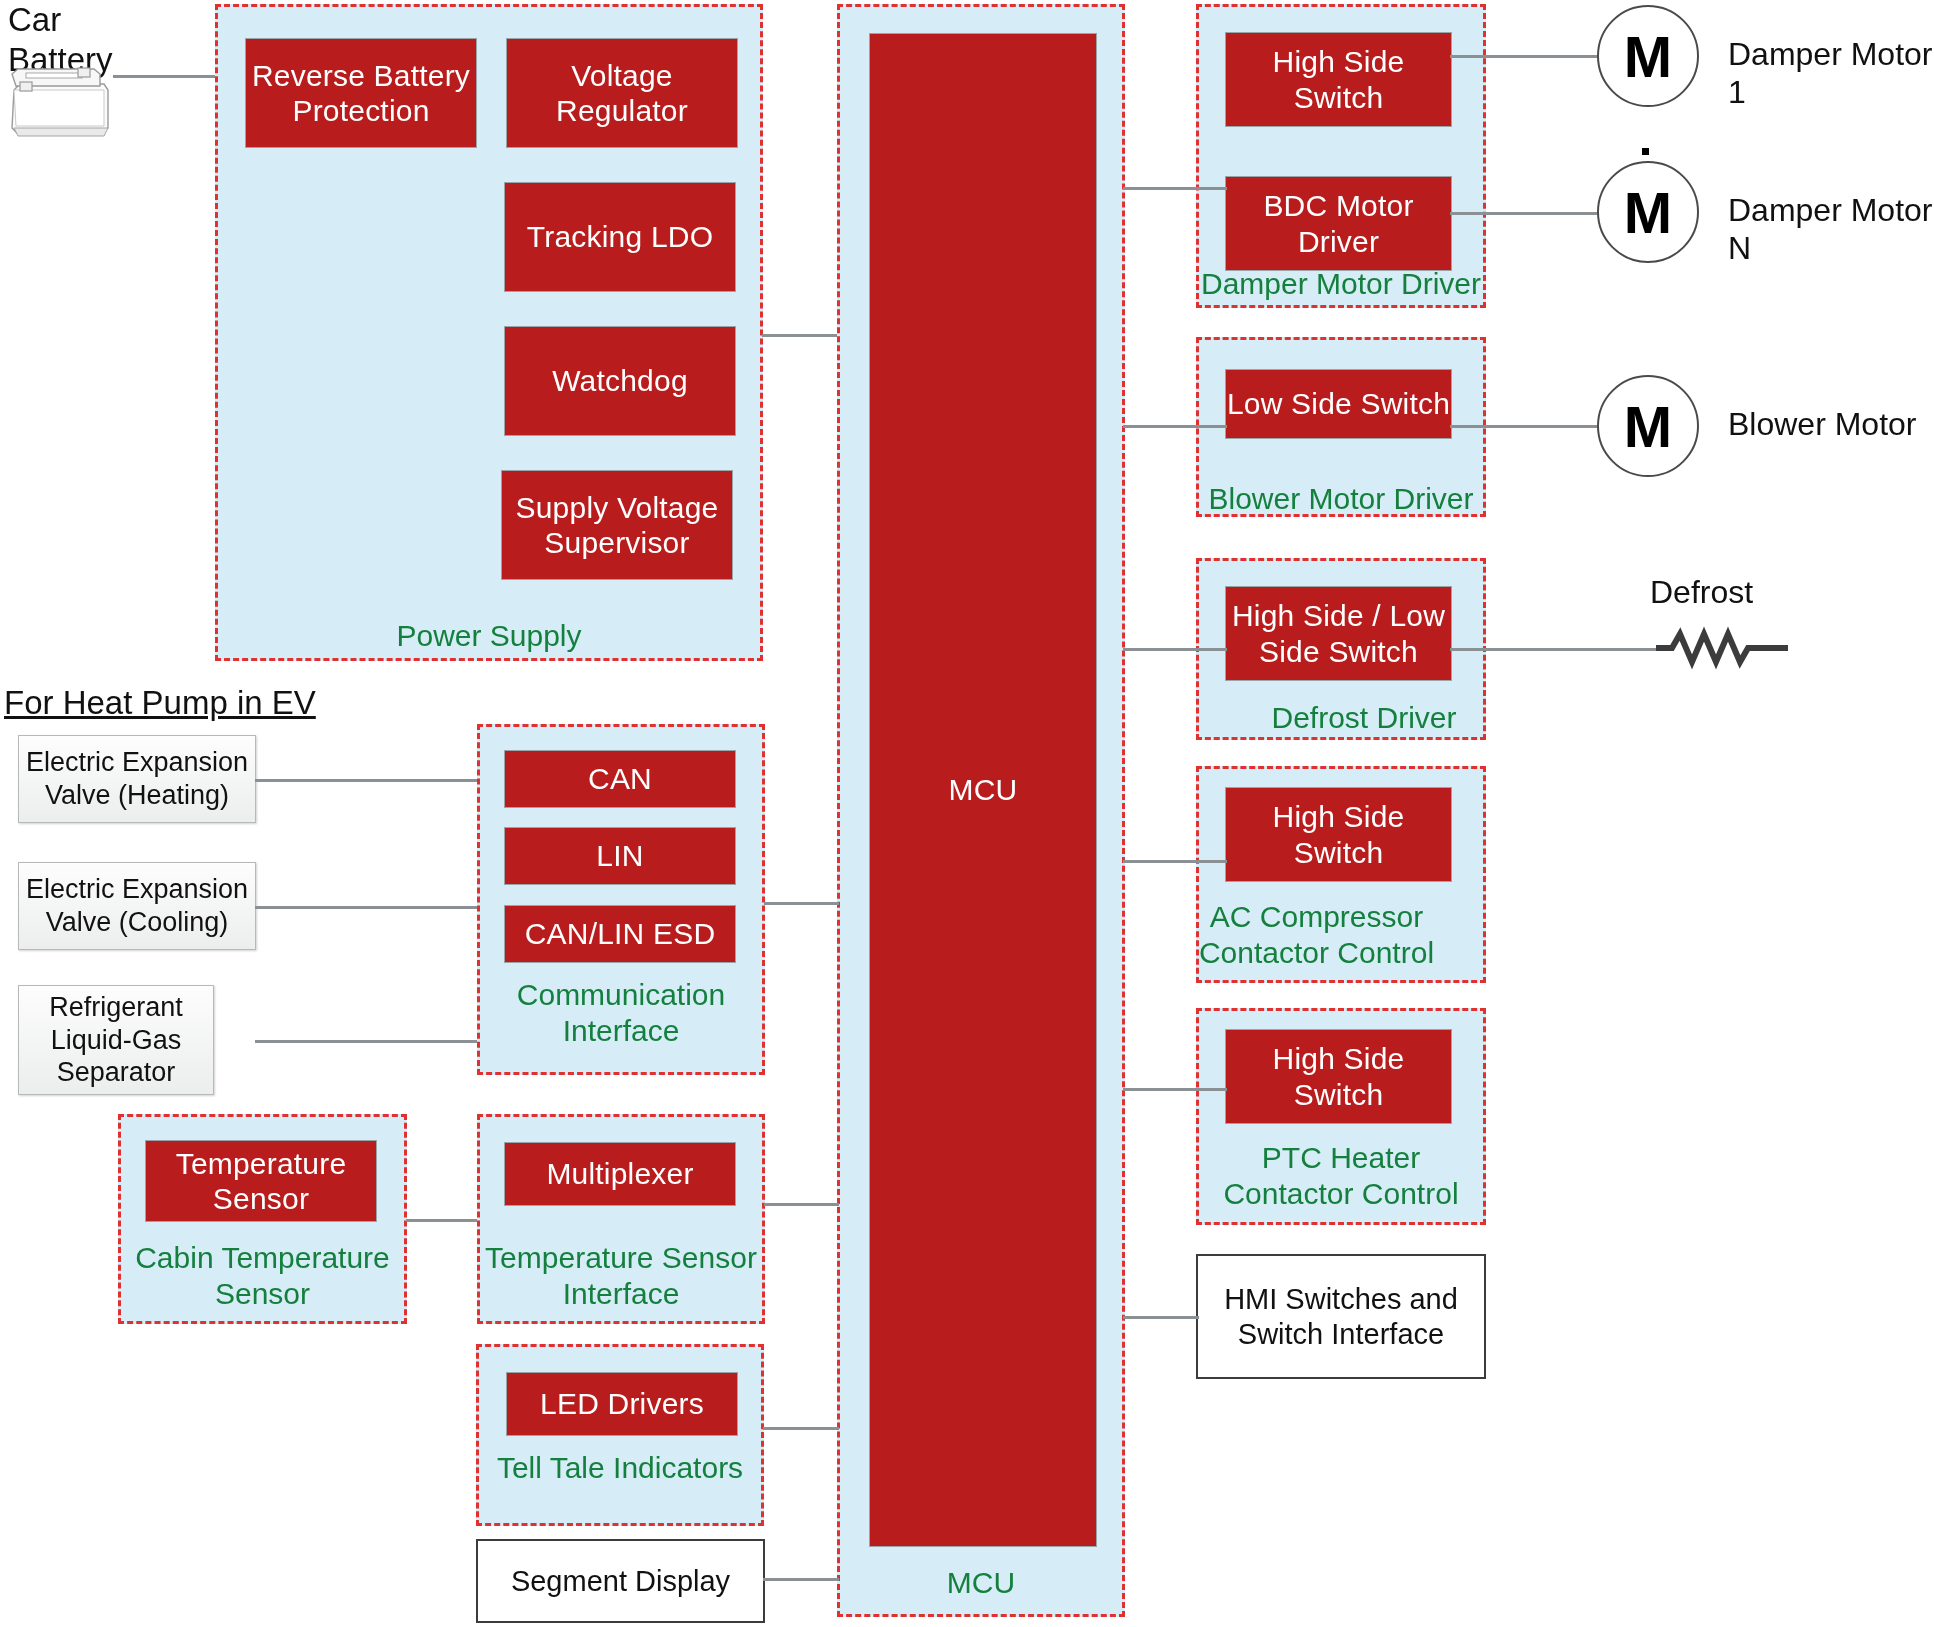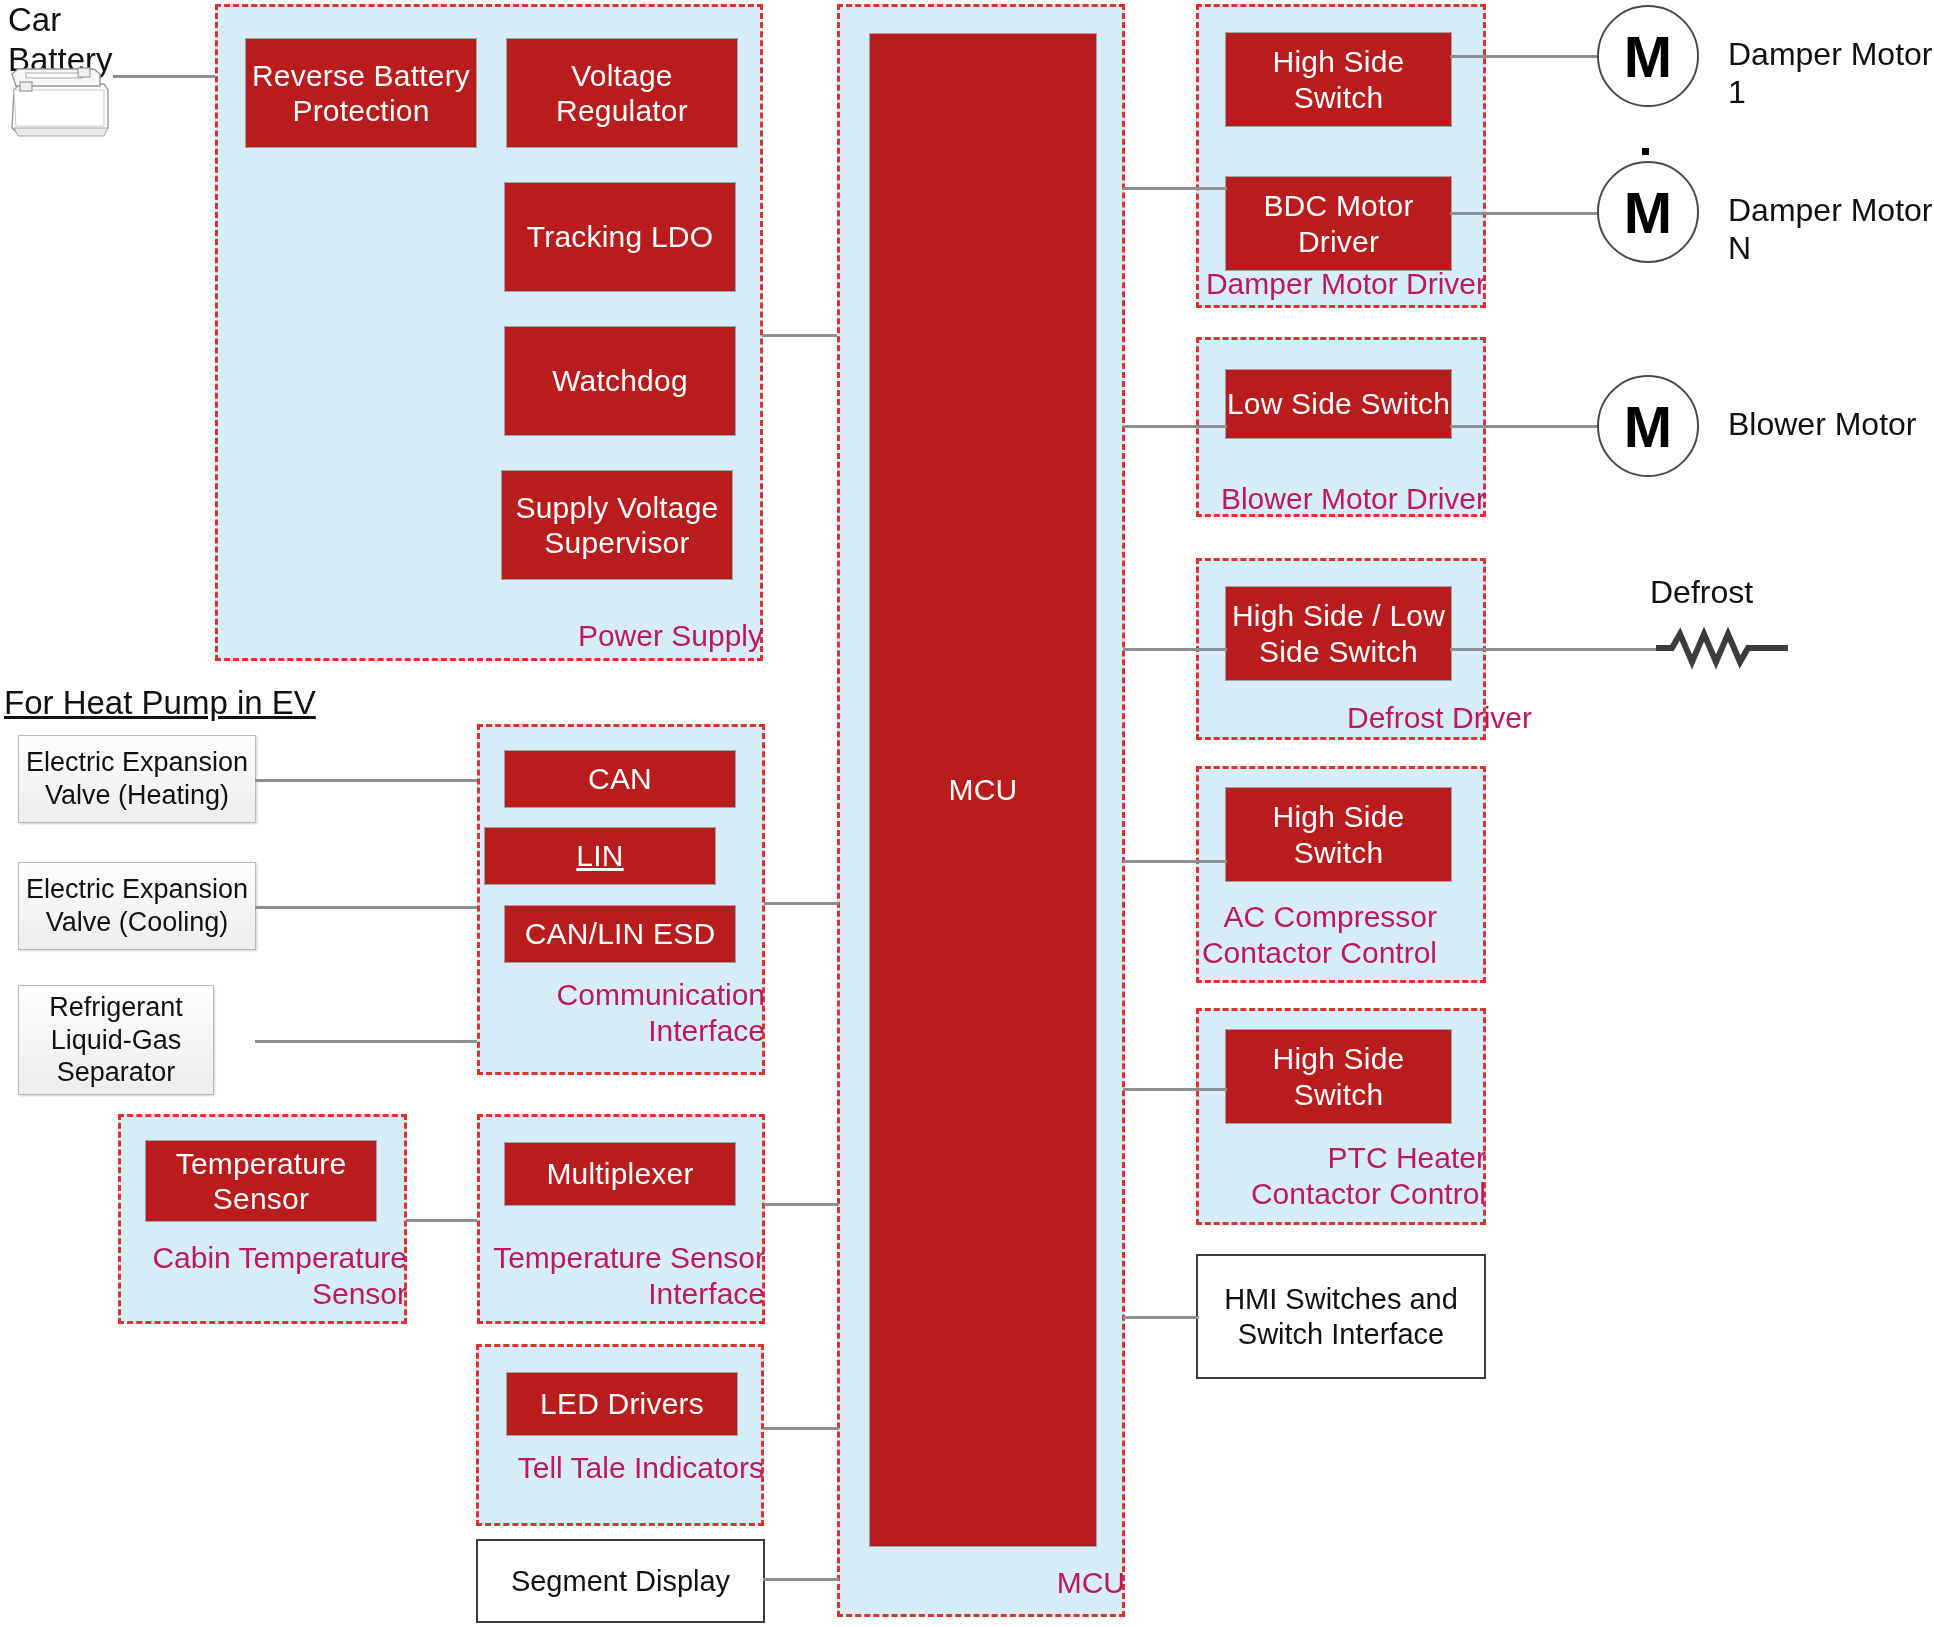--- a/index.html
+++ b/index.html
@@ -41,24 +41,24 @@
     border:1px solid #b6b8ba;
     box-sizing:border-box;
     color:#111;
     display:flex;align-items:center;justify-content:center;
     text-align:center;
     font-size:27px;line-height:1.22;
     box-shadow:1px 1px 2px rgba(0,0,0,.18);
   }
   .glabel{           
     position:absolute;
-    color:#be185d;
+    color:#15803d;
     font-size:30px;
     line-height:1.2;
-    text-align:right;
+    text-align:center;
     white-space:pre-line;
   }
   .plain-label{      
     position:absolute;color:#111;font-size:30px;line-height:1.2;white-space:pre-line;
   }
   .wire{             
     position:absolute;background:#8a9093;height:3px;
   }
   .motor{
     position:absolute;border:2px solid #4a4a4a;border-radius:50%;
@@ -119,21 +119,21 @@
   <div class="gbox" style="left:18px;top:985px;width:196px;height:110px;white-space:pre-line;">Refrigerant
 Liquid-Gas
 Separator</div>
 
   <div class="wire" style="left:255px;top:779px;width:222px;"></div>
   <div class="wire" style="left:255px;top:906px;width:222px;"></div>
   <div class="wire" style="left:255px;top:1040px;width:222px;"></div>
 
   <div class="grp" style="left:477px;top:724px;width:288px;height:351px;"></div>
   <div class="blk" style="left:504px;top:750px;width:232px;height:58px;">CAN</div>
-  <div class="blk" style="left:484px;top:827px;width:232px;height:58px;text-decoration:underline;">LIN</div>
+  <div class="blk" style="left:504px;top:827px;width:232px;height:58px;">LIN</div>
   <div class="blk" style="left:504px;top:905px;width:232px;height:58px;">CAN/LIN ESD</div>
   <div class="glabel" style="left:477px;top:977px;width:288px;">Communication
 Interface</div>
 
   <div class="wire" style="left:764px;top:902px;width:75px;"></div>
 
   <div class="grp" style="left:118px;top:1114px;width:289px;height:210px;"></div>
   <div class="blk" style="left:145px;top:1140px;width:232px;height:82px;white-space:pre-line;">Temperature
 Sensor</div>
   <div class="glabel" style="left:118px;top:1240px;width:289px;">Cabin Temperature

